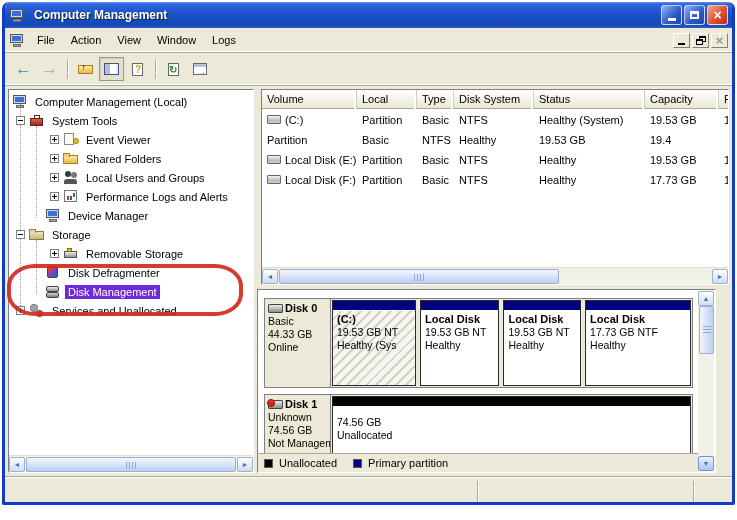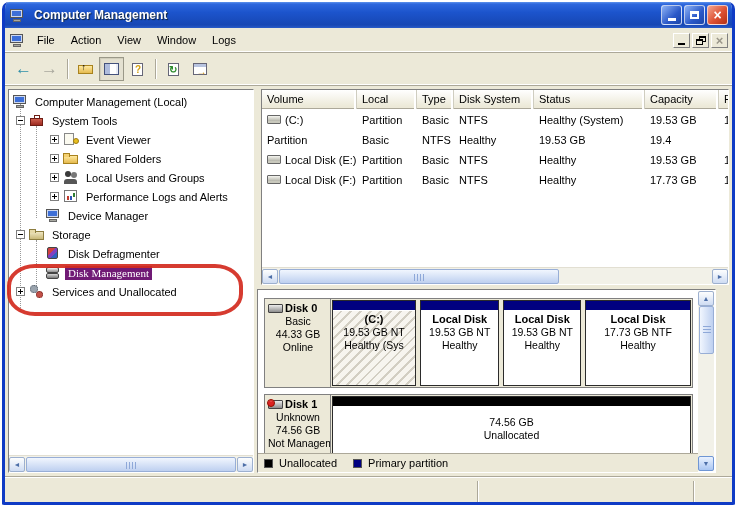--- a/index.html
+++ b/index.html
@@ -38,33 +38,33 @@
   .ico-page{width:11px;height:13px;background:#fff;border:1px solid #667;box-sizing:border-box;position:relative;}
   .ico-page.q::after{content:"?";position:absolute;left:2px;top:0px;color:#d4a012;font-weight:bold;font-size:10px;}
   .ico-page.r::after{content:"↻";position:absolute;left:0px;top:0px;color:#2a8a2a;font-weight:bold;font-size:10px;}
   .ico-export{width:14px;height:12px;background:#fff;border:1px solid #667;box-sizing:border-box;position:relative;background-image:linear-gradient(#b8c4e0 0 3px,transparent 3px);}
   .ico-export::after{content:"→";position:absolute;right:-1px;bottom:-3px;color:#c89018;font-weight:bold;font-size:10px;}
   
   .content{position:relative;height:390px;background:#ECE9D8;}
   .pane{position:absolute;background:#fff;border:1px solid;border-color:#808080 #fff #fff #808080;box-sizing:border-box;overflow:hidden;}
   .tree-pane{left:3px;top:3px;width:246px;height:384px;}
   .list-pane{left:256px;top:3px;right:3px;height:196px;}
-  .graph-pane{left:252px;top:203px;right:16px;height:184px;text-align:center;}
+  .graph-pane{left:252px;top:203px;right:16px;height:184px;}
   
   .tree{position:absolute;left:0;top:2px;right:0;font-size:11px;}
   .trow{height:19px;display:flex;align-items:center;white-space:nowrap;position:relative;}
   .trow.l0{padding-left:3px;}
   .trow.l1{padding-left:7px;}
   .trow.l2{padding-left:41px;}
   .trow.l2.nobox{padding-left:36px;}
   .exp{width:9px;height:9px;background:#fff;border:1px solid #7f7f7f;box-sizing:border-box;margin-right:4px;position:relative;z-index:2;flex:none;}
   .exp::before,.exp.minus::before{content:"";position:absolute;left:1px;top:3px;width:5px;height:1px;background:#000;}
   .exp.plus::after{content:"";position:absolute;left:3px;top:1px;width:1px;height:5px;background:#000;}
   .tlabel{padding:1px 3px;color:#000;}
-  .tlabel.sel{background:#701a75;color:#fff;font-family:Liberation Serif, serif;}
+  .tlabel.sel{background:#6d28d9;color:#fff;}
   .spine{position:absolute;border-left:1px dotted #9a9a9a;width:0;z-index:1;}
   .sp-root{left:11px;top:14px;height:208px;}
   .sp-st{left:27px;top:36px;height:92px;}
   .sp-sto{left:27px;top:150px;height:54px;}
   
   .ti{width:16px;height:13px;flex:none;position:relative;margin-right:4px;z-index:2;}
   .ti-computer::before{content:"";position:absolute;left:1px;top:0;width:13px;height:9px;background:#3d6fd8;border:1px solid #555;box-shadow:inset 0 0 0 1px #cdd8ef;box-sizing:border-box;}
   .ti-computer::after{content:"";position:absolute;left:4px;bottom:0;width:8px;height:3px;background:#a9a9a1;border:1px solid #666;box-sizing:border-box;}
   .ti-tools::before{content:"";position:absolute;left:1px;top:4px;width:13px;height:8px;background:linear-gradient(#d06050,#9c2a20);border:1px solid #6e1d14;box-sizing:border-box;}
   .ti-tools::after{content:"";position:absolute;left:5px;top:1px;width:6px;height:4px;border:1px solid #6e1d14;border-bottom:none;box-sizing:border-box;}
@@ -232,20 +232,25 @@
           <span class="tlabel">Performance Logs and Alerts</span>
         </div>
         <div class="trow l2 nobox">
           <span class="ti ti-computer"></span>
           <span class="tlabel">Device Manager</span>
         </div>
         <div class="trow l1">
           <span class="exp minus"></span>
           <span class="ti ti-storage"></span>
           <span class="tlabel">Storage</span>
+        </div>
+        <div class="trow l2">
+          <span class="exp plus"></span>
+          <span class="ti ti-remov"></span>
+          <span class="tlabel">Removable Storage</span>
         </div>
         <div class="trow l2 nobox">
           <span class="ti ti-defrag"></span>
           <span class="tlabel">Disk Defragmenter</span>
         </div>
         <div class="trow l2 nobox">
           <span class="ti ti-diskmgmt"></span>
           <span class="tlabel sel">Disk Management</span>
         </div>
         <div class="trow l1">

